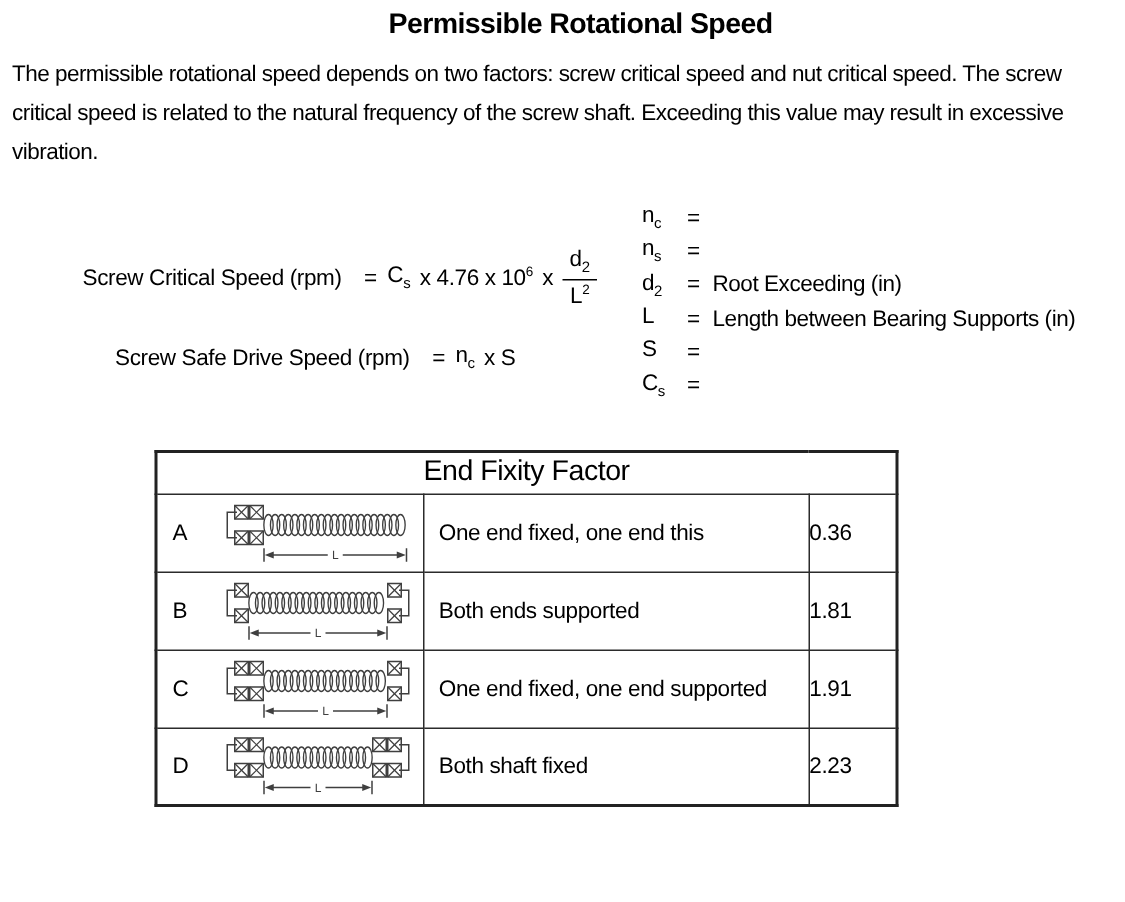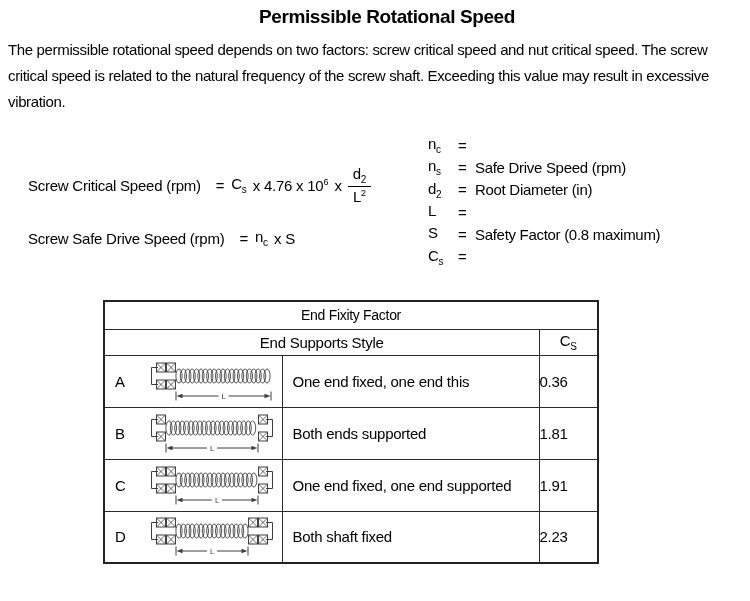--- a/index.html
+++ b/index.html
@@ -19,37 +19,37 @@
   
   .formulas { position:absolute; left:28px; top:156px; font-size:15px; }
   .formula { display:flex; align-items:center; }
   .formula .gap-eq { margin:0 7px 0 9px; }
   .formula .tok { margin-right:6px; white-space:nowrap; }
   sub { font-size:10px; letter-spacing:0; }
   sup { font-size:9px; letter-spacing:0; }
   .frac { display:inline-flex; flex-direction:column; align-items:center; line-height:1.15; }
   .frac .den { border-top:1.4px solid #000; }
   .frac .num, .frac .den { padding:1px 5px; }
-  .formula-1 { min-height:58px; }
-  .formula-2 { margin-top:14px; }
+  .formula-1 { min-height:58px;margin-left:27px; }
+  .formula-2 { margin-top:14px;justify-content:center; }
   
   .definitions { position:absolute; left:428px; top:134px; font-size:15px; letter-spacing:-0.3px; }
   .def-row { display:flex; height:22.3px; align-items:center; }
   .def-sym { width:30px; white-space:nowrap; }
   .def-eq { width:17px; }
   .def-text { white-space:nowrap; }
   
   table.fixity {
     position:absolute; left:103px; top:300px; width:494px;
     border-collapse:collapse; table-layout:fixed;
     border:2px solid #222; font-size:15px;
   }
   table.fixity td { border:1.5px solid #2b2b2b; }
   col.c-ld { width:178px; } col.c-desc { width:257px; } col.c-cs { width:59px; }
-  tr.t-title td { height:28px; text-align:center; font-size:14px; letter-spacing:-0.3px; }
+  tr.t-title td { height:28px; text-align:center; font-size:19px; letter-spacing:-0.3px; }
   tr.t-head td { height:26px; text-align:center; }
   tr.t-data td { height:52px; }
   td.cell-ld .ld-wrap { display:flex; align-items:center; padding-left:10px; }
   td.cell-ld .letter { width:20px; margin-right:14px; }
   td.cell-desc { padding-left:10px; }
   td.cell-cs { text-align:left; }
   .diagram-slot { display:inline-block; line-height:0; }
   .diagram-slot svg { display:block; }
 </style>
 </head>
@@ -80,55 +80,50 @@
 </div>
 
 <div class="definitions">
   <div class="def-row">
     <span class="def-sym"><span>n</span><sub>c</sub></span>
     <span class="def-eq">=</span>
   </div>
   <div class="def-row">
     <span class="def-sym"><span>n</span><sub>s</sub></span>
     <span class="def-eq">=</span>
-    <span class="def-text">Safe Drive Speed (rpm)</span>
   </div>
   <div class="def-row">
     <span class="def-sym"><span>d</span><sub>2</sub></span>
     <span class="def-eq">=</span>
-    <span class="def-text">Root Diameter (in)</span>
+    <span class="def-text">Root Exceeding (in)</span>
   </div>
   <div class="def-row">
     <span class="def-sym"><span>L</span><sub></sub></span>
     <span class="def-eq">=</span>
+    <span class="def-text">Length between Bearing Supports (in)</span>
   </div>
   <div class="def-row">
     <span class="def-sym"><span>S</span><sub></sub></span>
     <span class="def-eq">=</span>
-    <span class="def-text">Safety Factor (0.8 maximum)</span>
   </div>
   <div class="def-row">
     <span class="def-sym"><span>C</span><sub>s</sub></span>
     <span class="def-eq">=</span>
   </div>
 </div>
 
 <table class="fixity">
   <colgroup>
       <col class="c-ld">
       <col class="c-desc">
       <col class="c-cs">
     </colgroup>
   <tbody>
     <tr class="t-title">
       <td colspan="3">End Fixity Factor</td>
-    </tr>
-    <tr class="t-head">
-      <td colspan="2">End Supports Style</td>
-      <td><span>C</span><sub>S</sub></td>
     </tr>
     <tr class="t-data">
       <td class="cell-ld">
         <div class="ld-wrap">
           <span class="letter">A</span>
           <span class="diagram-slot">
               <svg width="126" height="43" viewBox="0 0 126 43">
                 <path d="M9,7.5 H2.5 V24.5 H9" fill="none" stroke="#3f3f3f"></path>
                 <rect x="7.5" y="3" width="9" height="9" fill="none" stroke="#3f3f3f"></rect>
                 <line x1="7.5" y1="3" x2="16.5" y2="12" stroke="#3f3f3f" stroke-width="0.8"></line>

